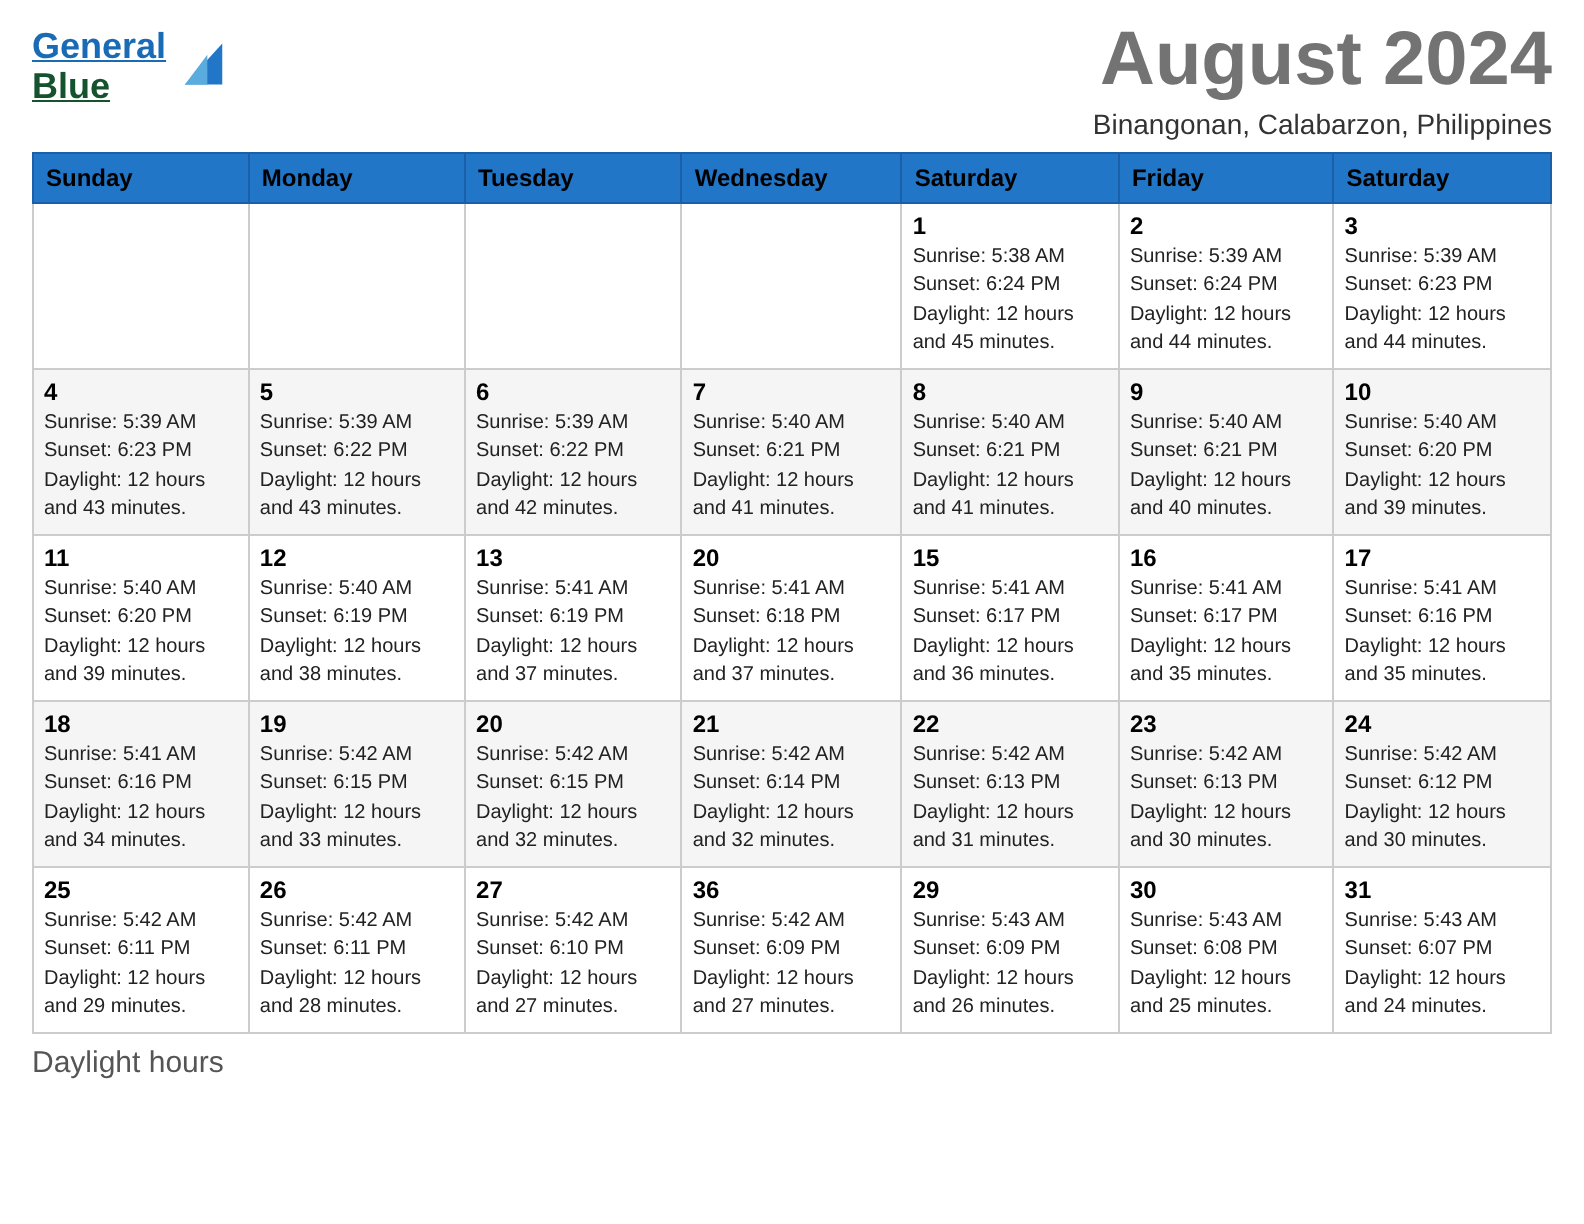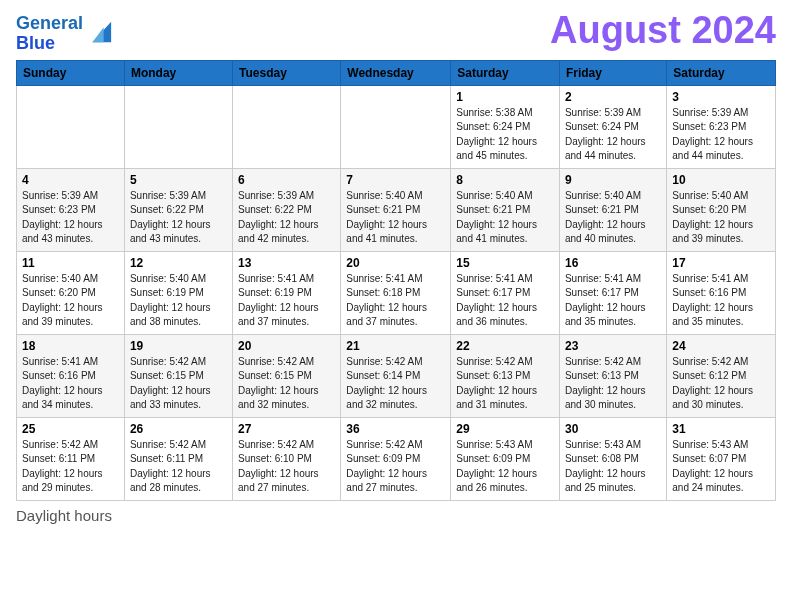--- a/index.html
+++ b/index.html
@@ -26,34 +26,35 @@
       margin-top: 4px;
     }
     .logo-text {
       font-size: 18px;
       font-weight: bold;
       color: #333;
       line-height: 1.1;
     }
     .logo-text span {
       color: #1a6bb5;
+      text-decoration: underline;
     }
     .logo-icon {
       width: 28px;
       height: 28px;
       margin-left: 2px;
       margin-top: -4px;
     }
     .title-block {
       text-align: right;
     }
     .month-year {
       font-size: 38px;
       font-weight: bold;
-      color: #8b5cf6;
+      color: #737373;
       line-height: 1.1;
     }
     .location {
       font-size: 14px;
       color: #333;
       margin-top: 2px;
     }
     .calendar {
       width: 100%;
       border-collapse: collapse;
@@ -102,31 +103,32 @@
   </style>
 </head>
 <body>
 
 <div class="page">
   <div class="header">
     <div class="logo">
       <div>
         <div class="logo-text">
           <span>General</span><br>
-          <span style="color:#1d4ed8;">Blue</span>
+          <span style="color:#14532d;">Blue</span>
         </div>
       </div>
 
       <svg class="logo-icon" viewBox="0 0 30 30">
         <polygon points="8,26 28,4 28,26" fill="#2176c7"></polygon>
         <polygon points="8,26 20,10 20,26" fill="#5aabde"></polygon>
       </svg>
     </div>
     <div class="title-block">
       <div class="month-year">August 2024</div>
+      <div class="location">Binangonan, Calabarzon, Philippines</div>
     </div>
   </div>
 
   <table class="calendar">
     <thead>
       <tr>
 
       <th>Sunday</th>
           <th>Monday</th>
           <th>Tuesday</th>

